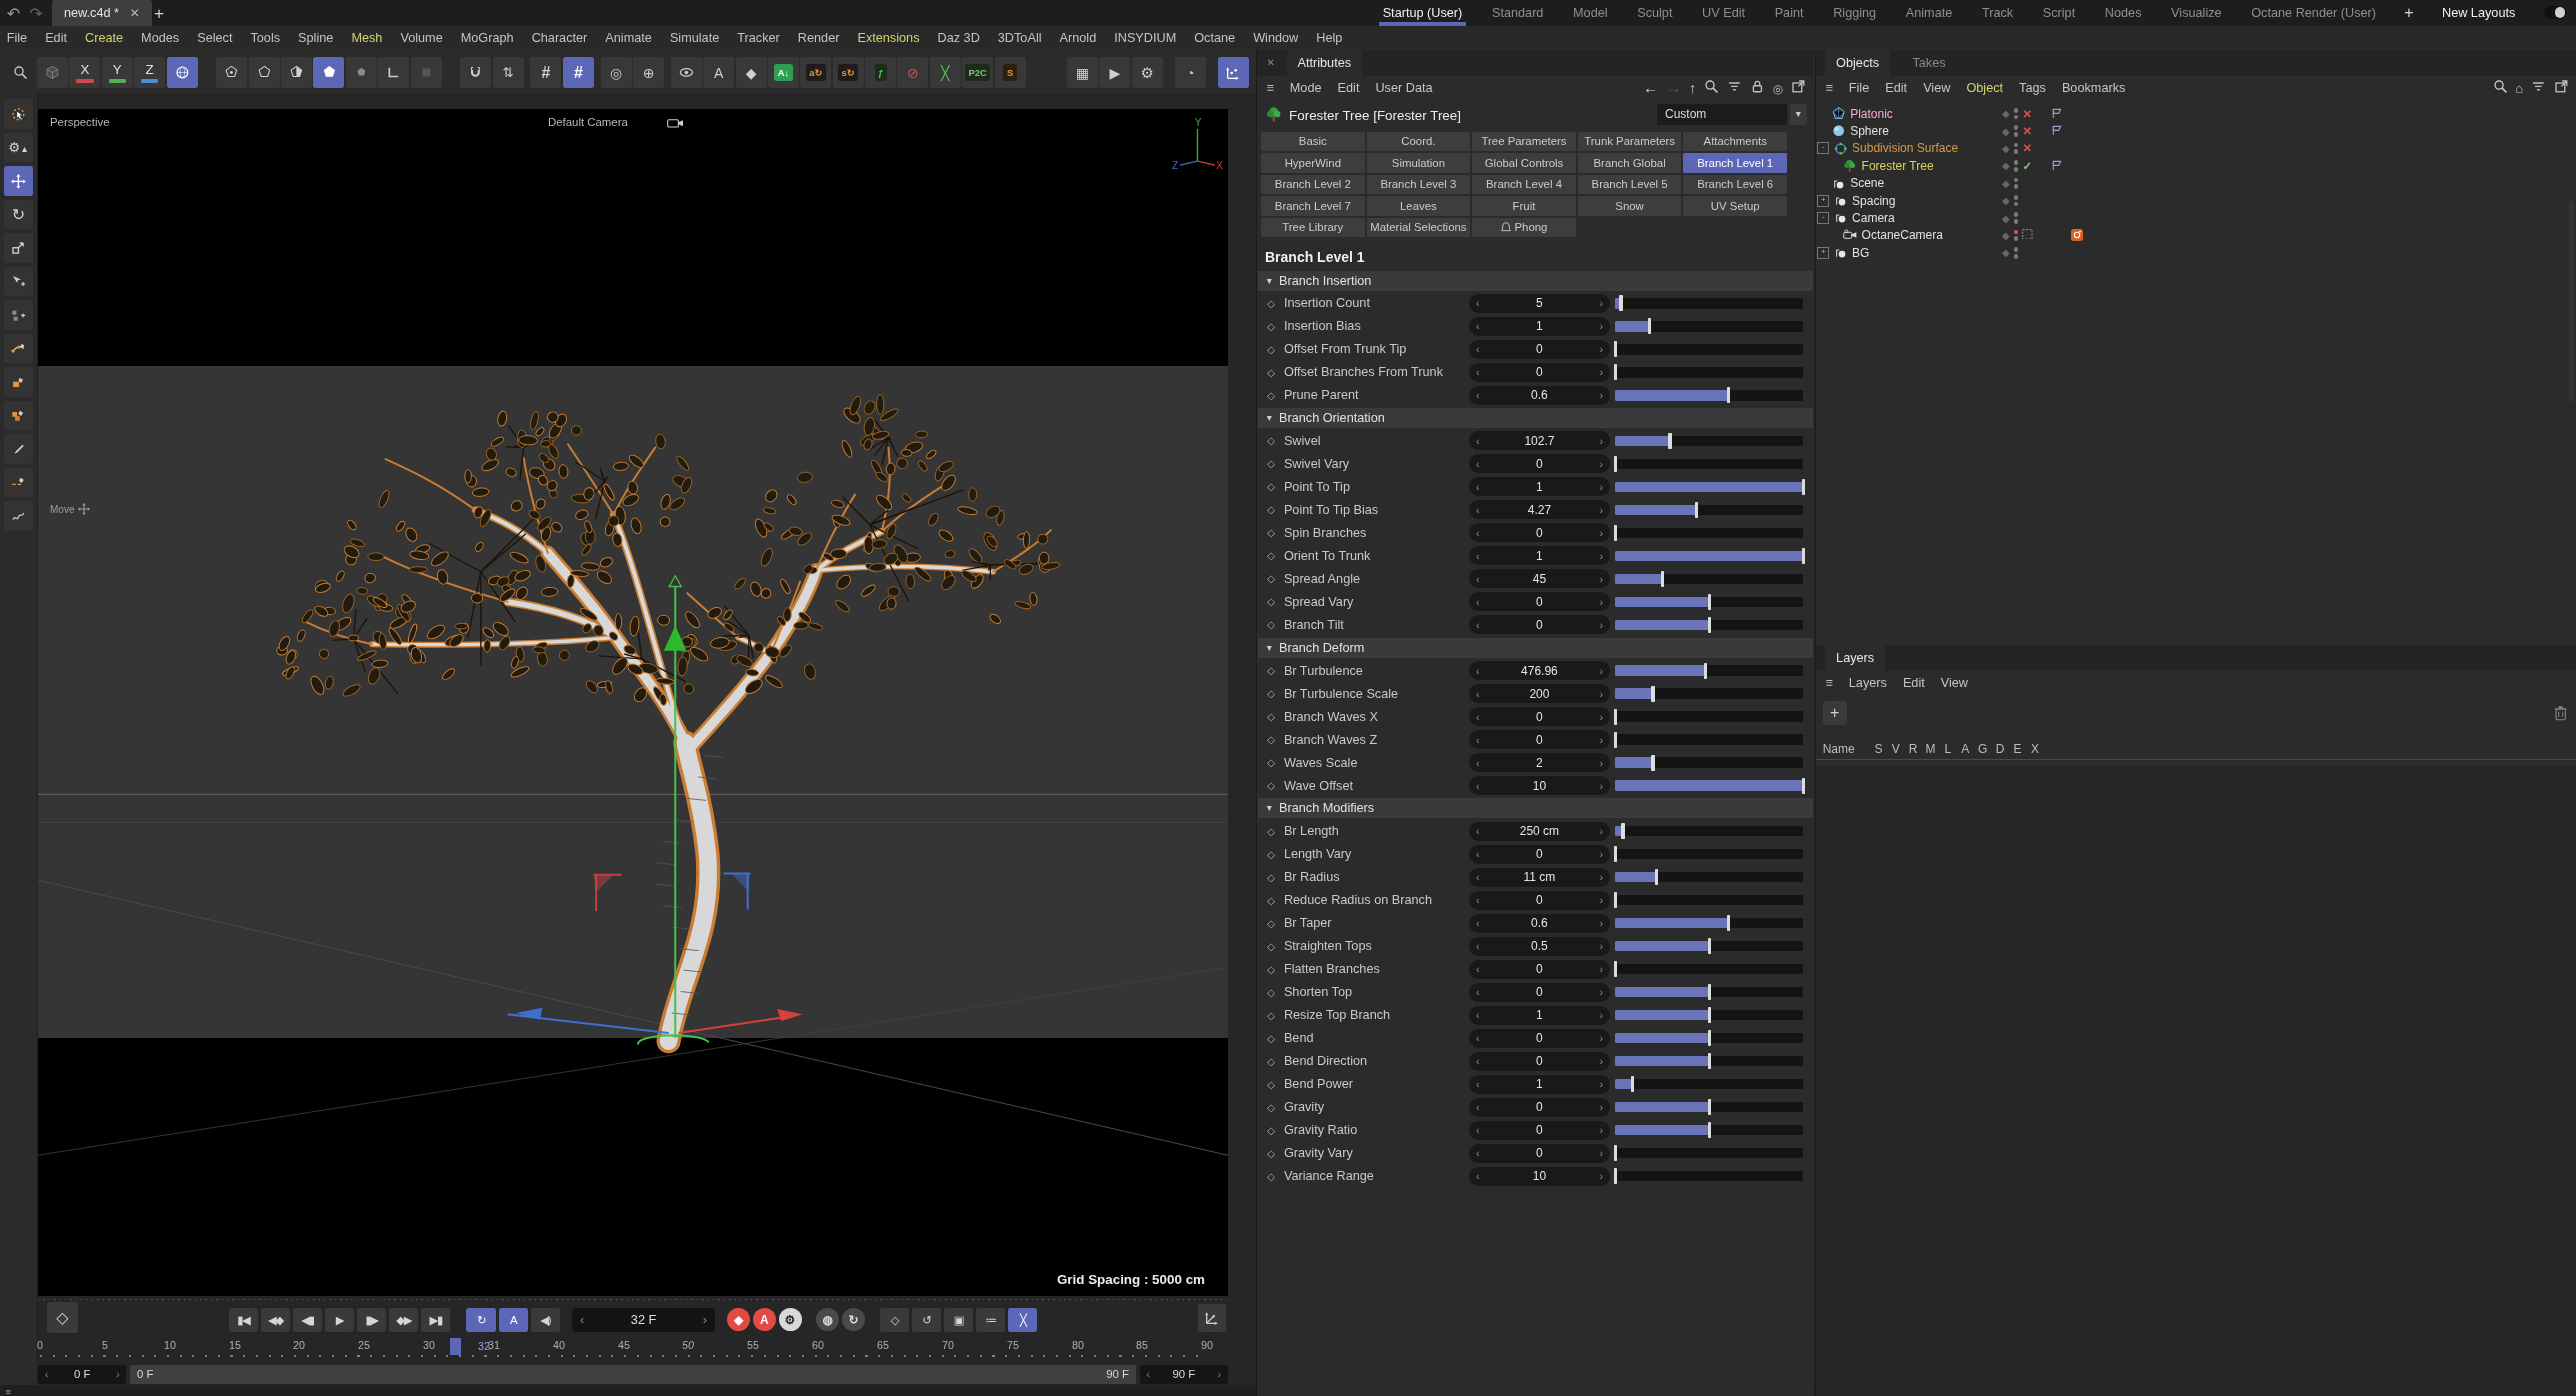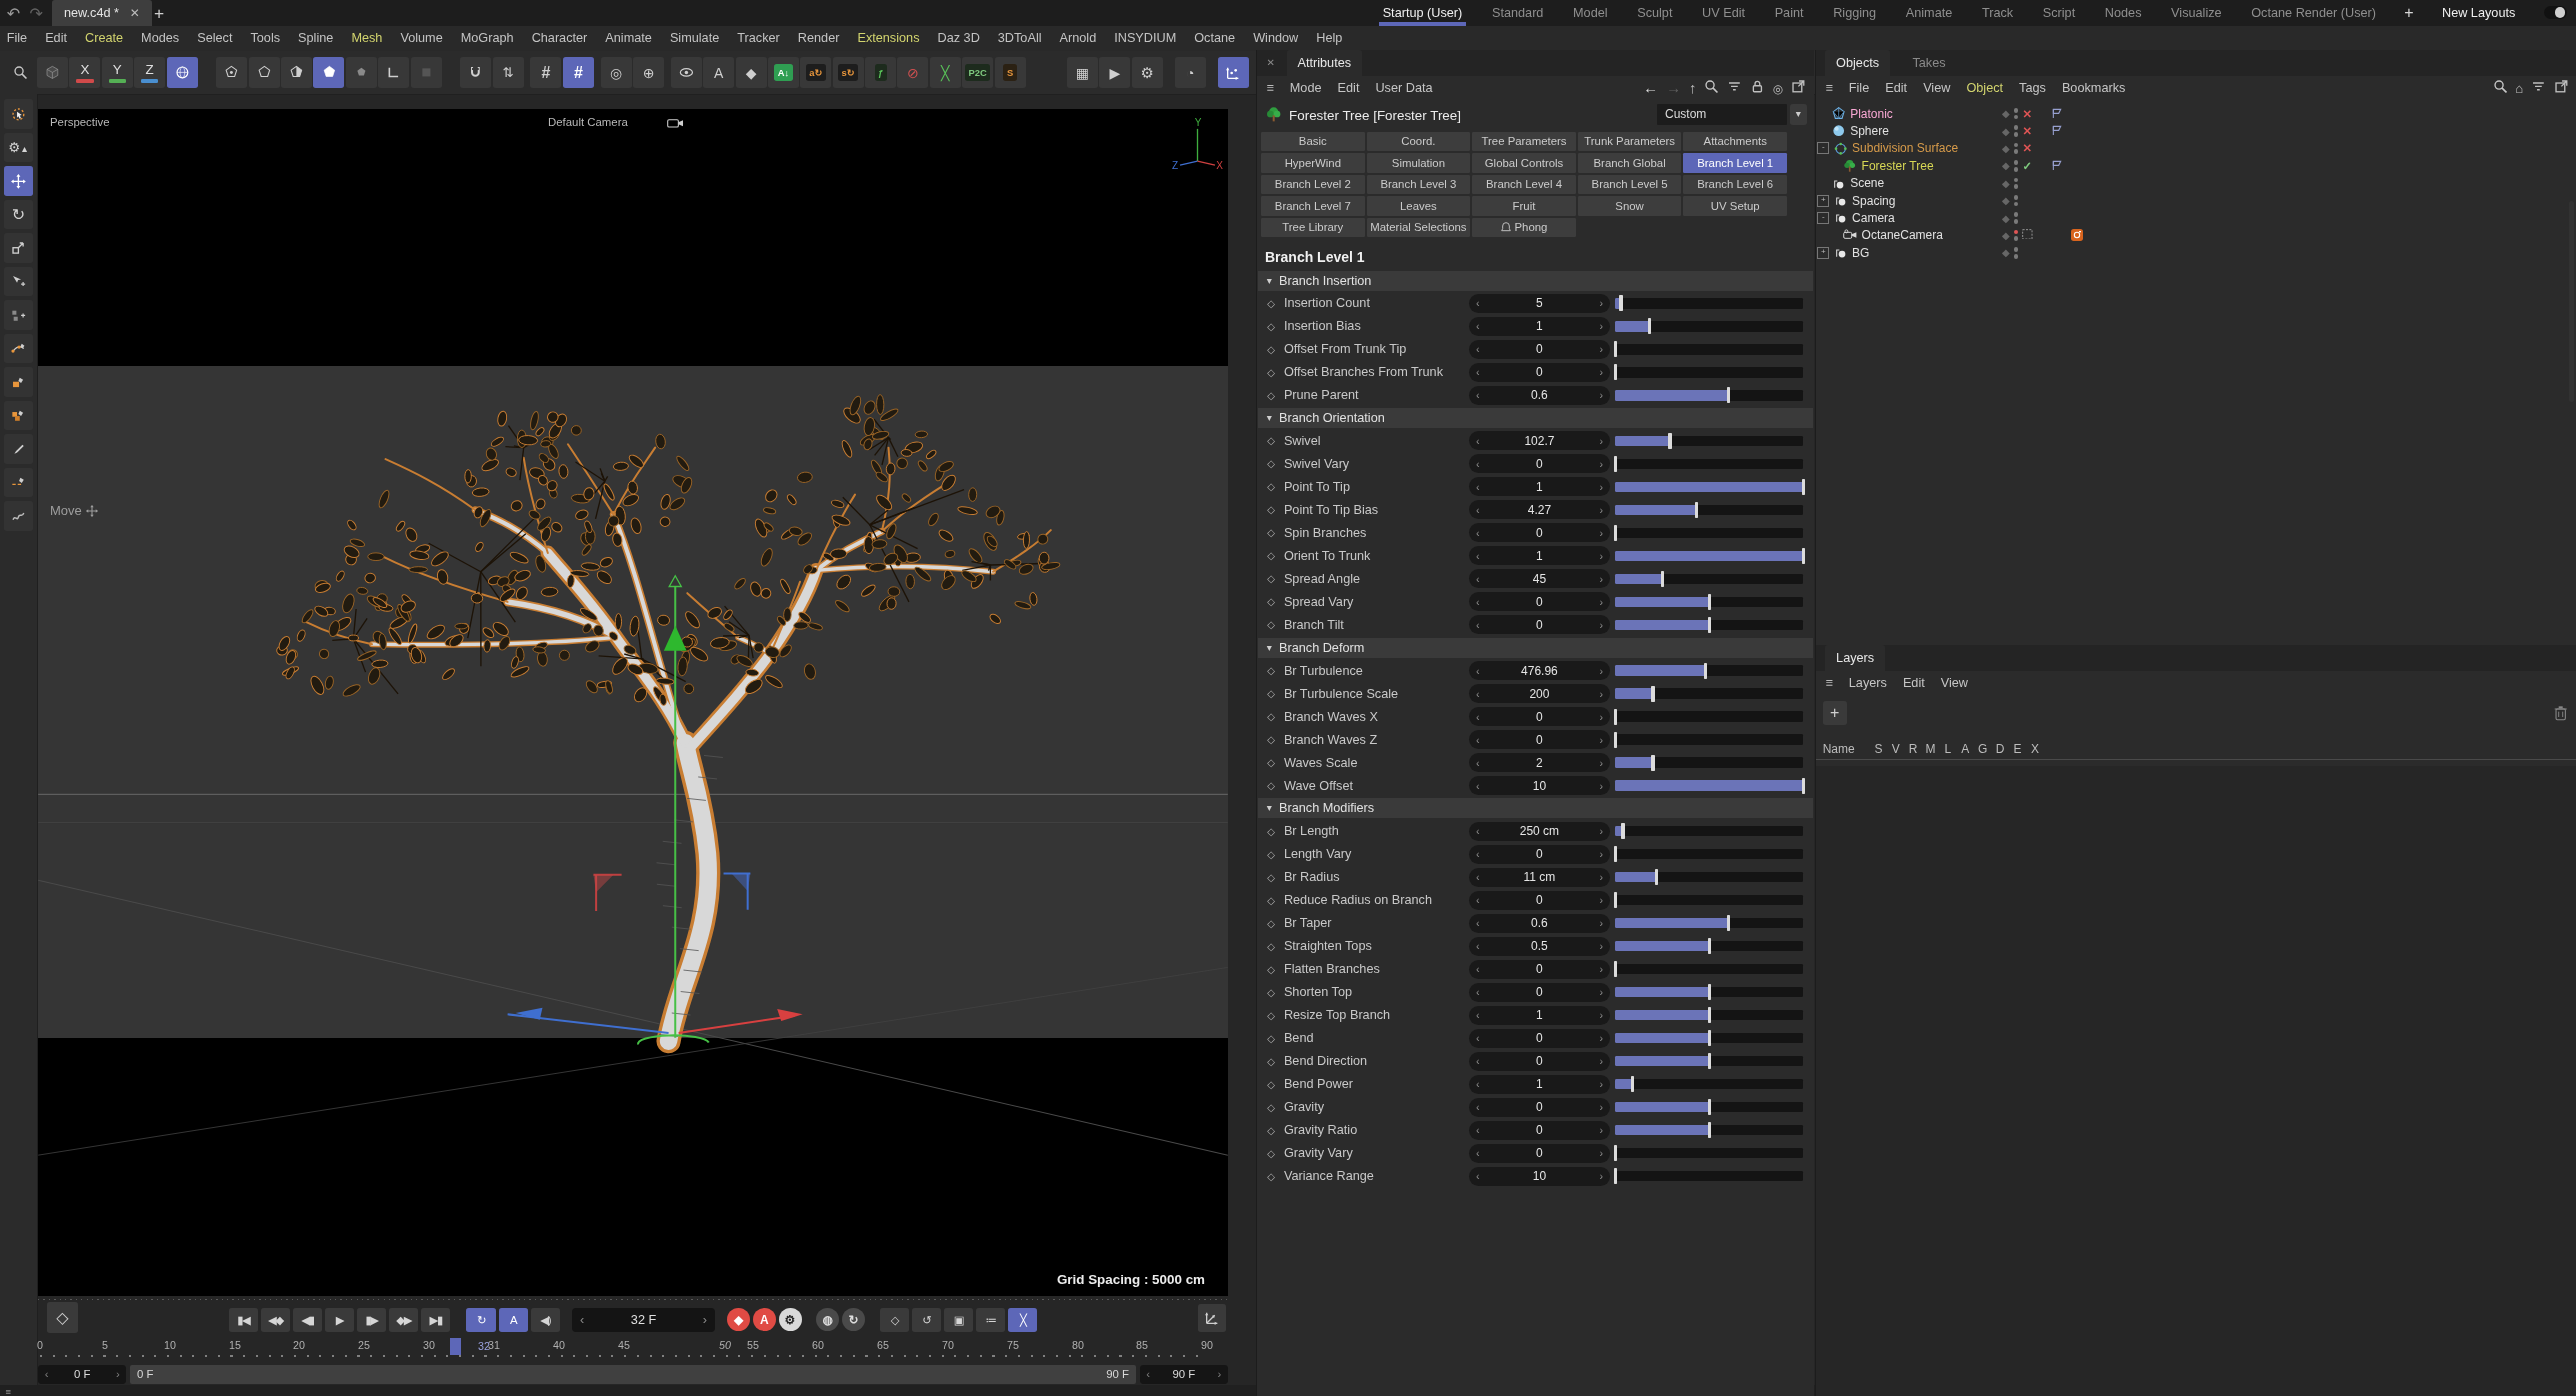--- a/index.html
+++ b/index.html
@@ -32,21 +32,21 @@
   
   #left-tools{left:0;top:94px;width:37px;height:1302px;background:#2b2b2b;border-right:0.7px solid #1f1f1f;display:flex;flex-direction:column;align-items:center;padding-top:5.4px;gap:4px}
   .lt-cell{width:29.5px;height:29.5px;border-radius:2.7px;background:#333;display:flex;align-items:center;justify-content:center;font-size:16px;color:#d4d4d4}
   .lt-cell.active{background:#5d67b8;color:#fff}
   
   #viewport{left:38px;top:109px;width:1190px;height:1187px;background:#000;overflow:hidden}
   #vp-scene{left:0;top:257px;width:1190px;height:672px;background:#353535}
   #vp-labels span{position:absolute;font-size:11.4px;color:#b8b8b8}
   #vp-svg{left:0;top:0}
   #vp-grid-spacing{right:23px;top:1163px;font-size:13.4px;font-weight:bold;color:#ececec}
-  #move-hint{left:12px;top:394px;font-size:13px;color:#9d9d9d;display:flex;align-items:center;gap:4px}
+  #move-hint{left:12px;top:394px;font-size:10px;color:#9d9d9d;display:flex;align-items:center;gap:4px}
   
   #transport{left:38px;top:1304px;width:1190px;height:31px;display:flex;align-items:center;justify-content:center;gap:2.7px}
   .tr-btn{min-width:24px;height:24px;padding:0 2.7px;border-radius:2.7px;background:#3a3a3a;display:flex;align-items:center;justify-content:center;font-size:11.4px;color:#d6d6d6;letter-spacing:-1.3px}
   .tr-btn.active{background:#5d67b8;color:#fff}
   .tr-circle{width:23px;height:23px;border-radius:11.4px;background:#d9d9d9;color:#222;display:flex;align-items:center;justify-content:center;font-size:12px;font-weight:bold}
   .tr-circle.red{background:#e04b44;color:#fff}
   #frame-spinner{width:127px;height:24px;background:#141414;border-radius:4px;display:flex;align-items:center;justify-content:space-between;padding:0 8px;font-size:12.7px;color:#e0e0e0;margin:0 9.4px}
   #frame-spinner .arr{color:#8a8a8a}
   #kf-diamond{left:47px;top:1302px;width:31px;height:31px;background:#3a3a3a;border-radius:2.7px;display:flex;align-items:center;justify-content:center;font-size:16px;color:#cfcfcf}
   #vp-axes-btn{left:1198px;top:1304px;width:28px;height:28px;background:#3a3a3a;border-radius:2.7px;display:flex;align-items:center;justify-content:center}
@@ -895,21 +895,21 @@
     <span class="tick" style="left: 0px;">0</span>
     <span class="tick" style="left: 65px;">5</span>
     <span class="tick" style="left: 130px;">10</span>
     <span class="tick" style="left: 195px;">15</span>
     <span class="tick" style="left: 259px;">20</span>
     <span class="tick" style="left: 324px;">25</span>
     <span class="tick" style="left: 389px;">30</span>
     <span class="tick" style="left: 454px;">31</span>
     <span class="tick" style="left: 519px;">40</span>
     <span class="tick" style="left: 584px;">45</span>
-    <span class="tick" style="left: 685px; font-style: italic;">50</span>
+    <span class="tick" style="left: 648px; font-style: italic;">50</span>
     <span class="tick" style="left: 713px;">55</span>
     <span class="tick" style="left: 778px;">60</span>
     <span class="tick" style="left: 843px;">65</span>
     <span class="tick" style="left: 908px;">70</span>
     <span class="tick" style="left: 973px;">75</span>
     <span class="tick" style="left: 1038px;">80</span>
     <span class="tick" style="left: 1102px;">85</span>
     <span class="tick" style="left: 1167px;">90</span>
     <span id="playhead-label" style="left: 422px; margin-left: 16px;">32</span>
     <div class="dots"></div>

